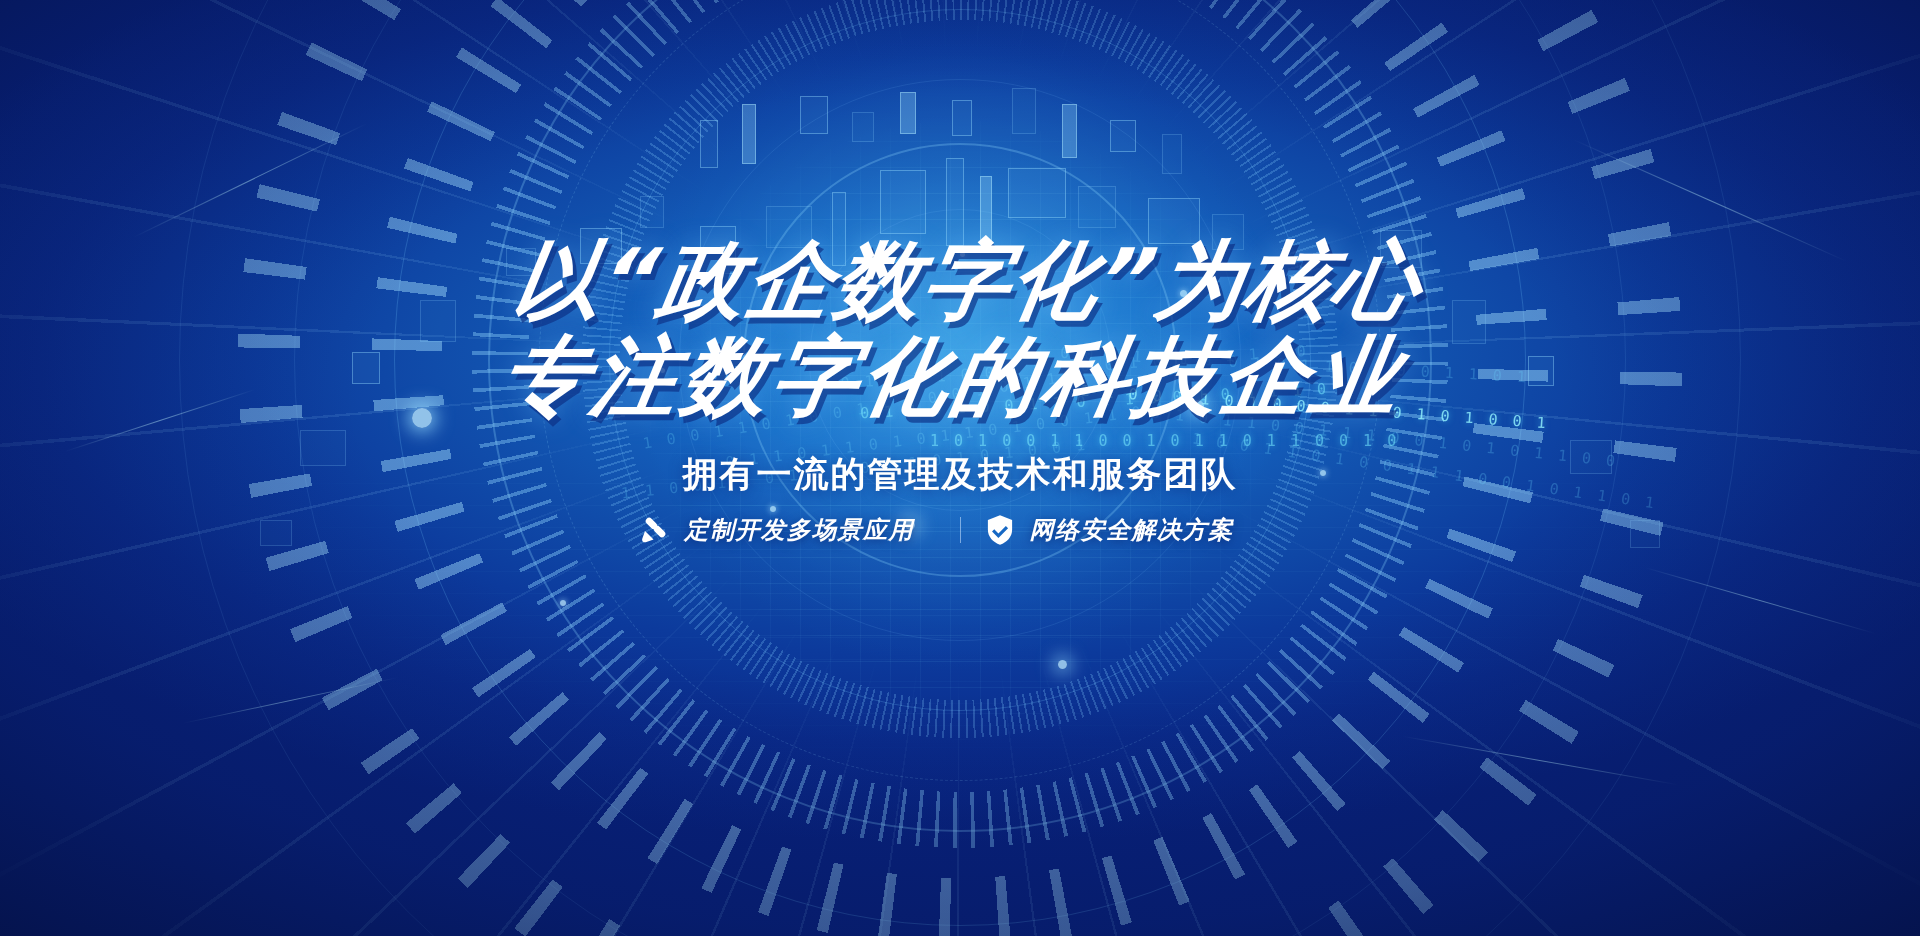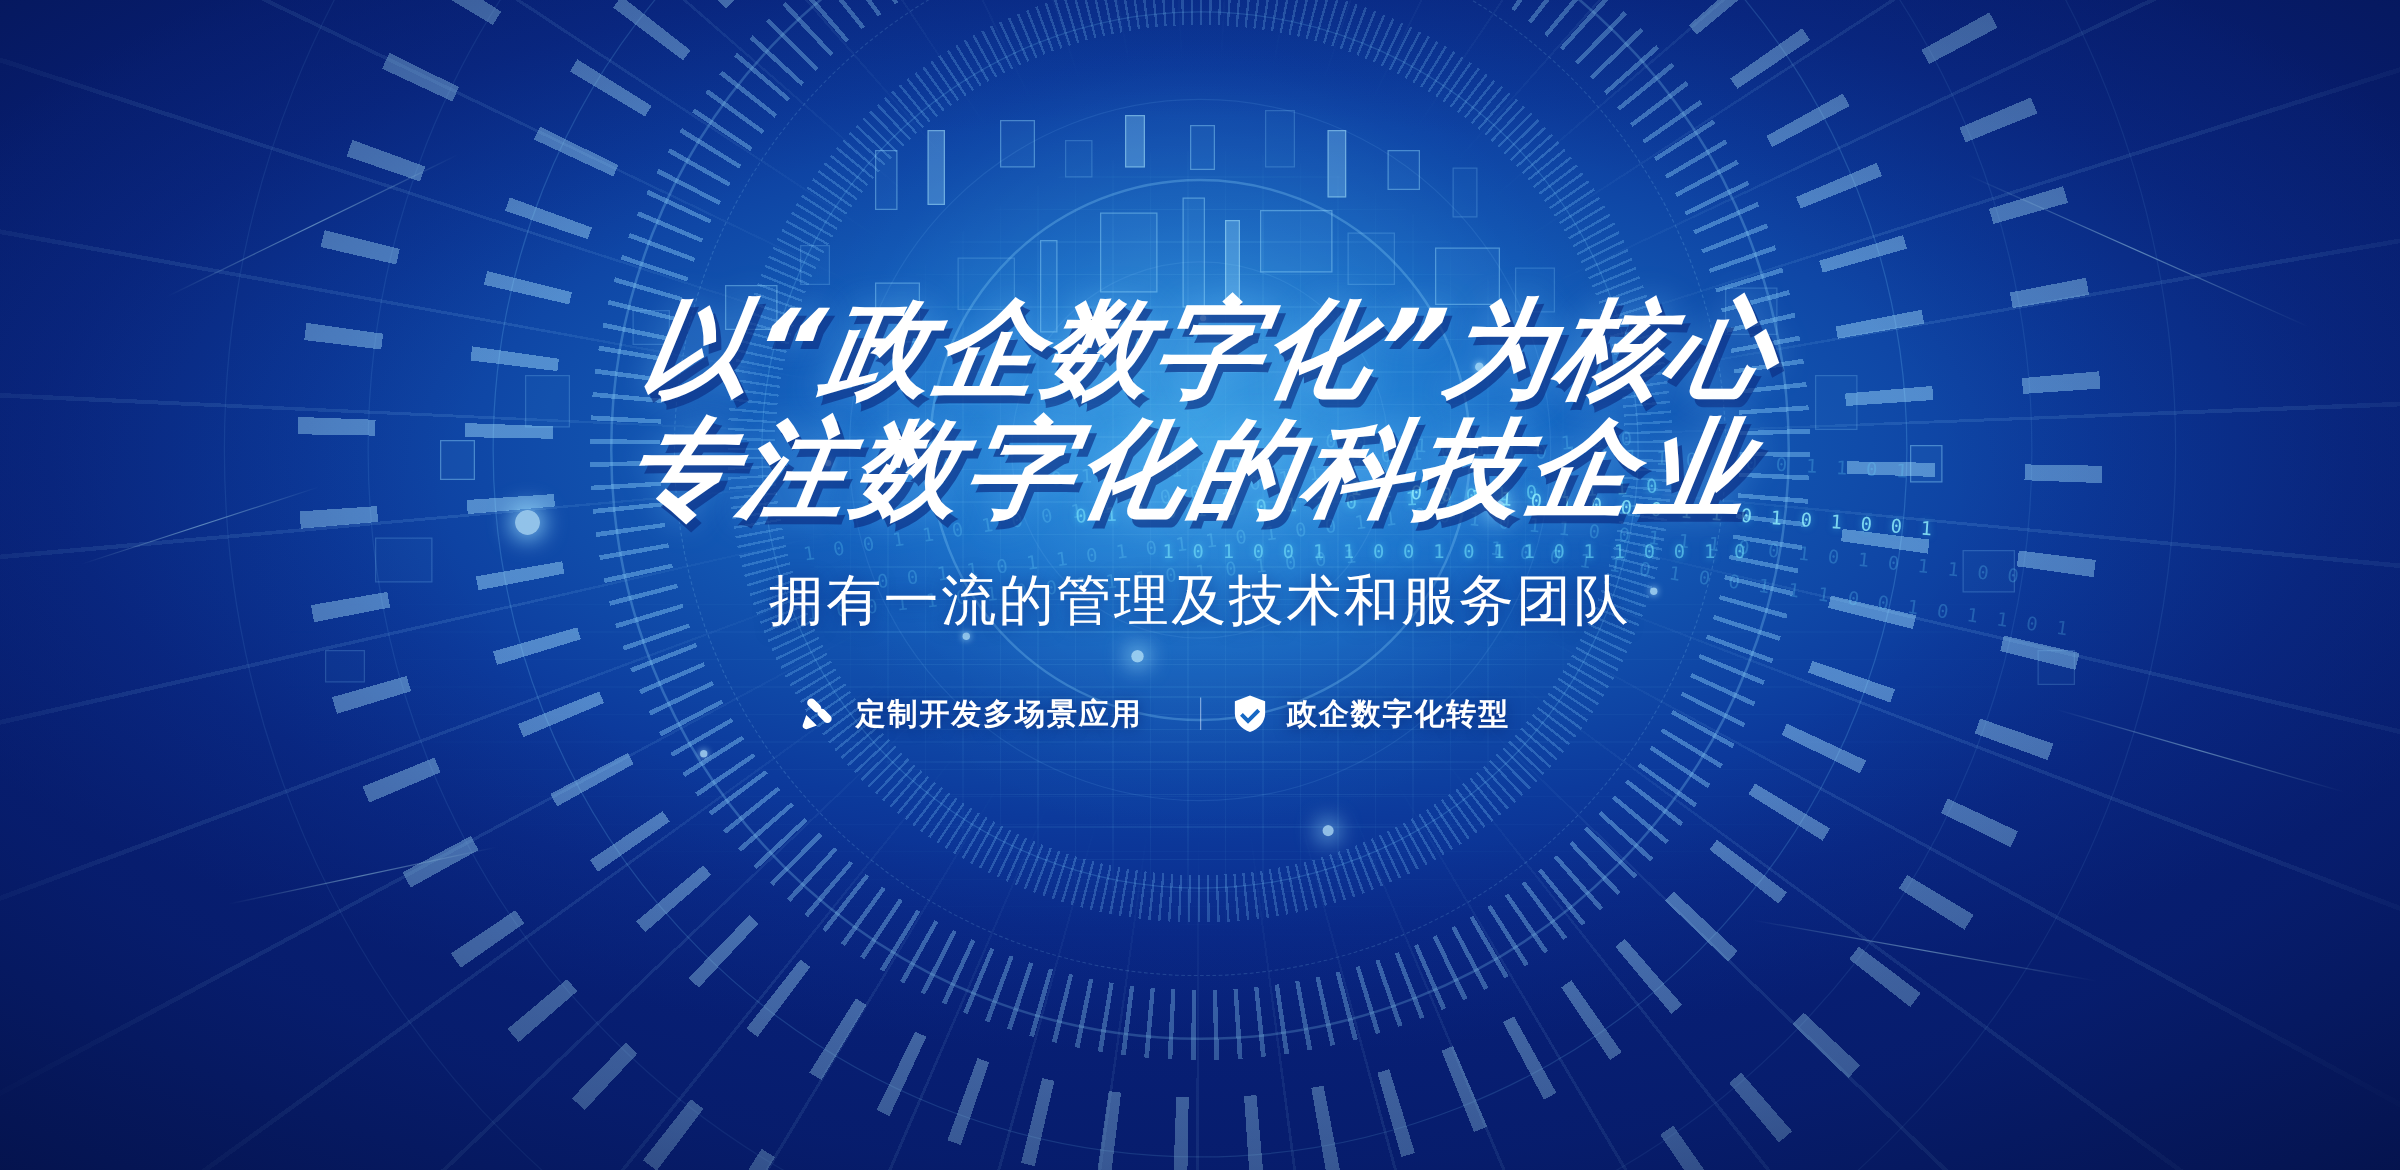--- a/index.html
+++ b/index.html
@@ -174,31 +174,32 @@
       5px 6px 0 rgba(10,45,130,0.65),
       0 0 26px rgba(120,200,255,0.45);
     white-space: nowrap;
     font-family: "DejaVu Sans", "Liberation Sans", sans-serif;
   }
   .headline .l2 { letter-spacing: 4px; }
 
   .subtitle {
     margin-top: 26px;
     color: #ffffff;
-    font-size: 44px;
-    font-weight: 400;
+    font-size: 35px;
+    font-weight: 700;
     letter-spacing: 2px;
     text-shadow: 0 2px 14px rgba(10,50,140,0.85);
   }
 
   .features {
-    margin-top: 44px;
+    margin-top: 15px;
     display: flex;
     flex-direction: row;
     gap: 18px;
+    font-style: italic;
   }
   .feature-row {
     display: flex;
     align-items: center;
     justify-content: center;
   }
   .feature-item {
     display: flex;
     align-items: center;
     gap: 13px;
@@ -348,20 +349,20 @@
             </g>
           </svg>
           <span class="label">定制开发多场景应用</span>
         </div>
         <div class="divider"></div>
         <div class="feature-item">
           <svg class="feat-icon" viewBox="0 0 32 32" aria-hidden="true">
             <path fill="#ffffff" d="M16 2.2 4.6 6.6v9.1c0 6.4 4.7 11.9 11.4 14.1 6.7-2.2 11.4-7.7 11.4-14.1V6.6L16 2.2z"></path>
             <path fill="#1668c4" d="m10.6 15.4 3.9 3.9 7-7 2.1 2.1-9.1 9.1-6-6 2.1-2.1z"></path>
           </svg>
-          <span class="label">政企数字化转型</span>
+          <span class="label">网络安全解决方案</span>
         </div>
       </div>
 
 
     </div>
   </div>
 </div>
 
 </body></html>

